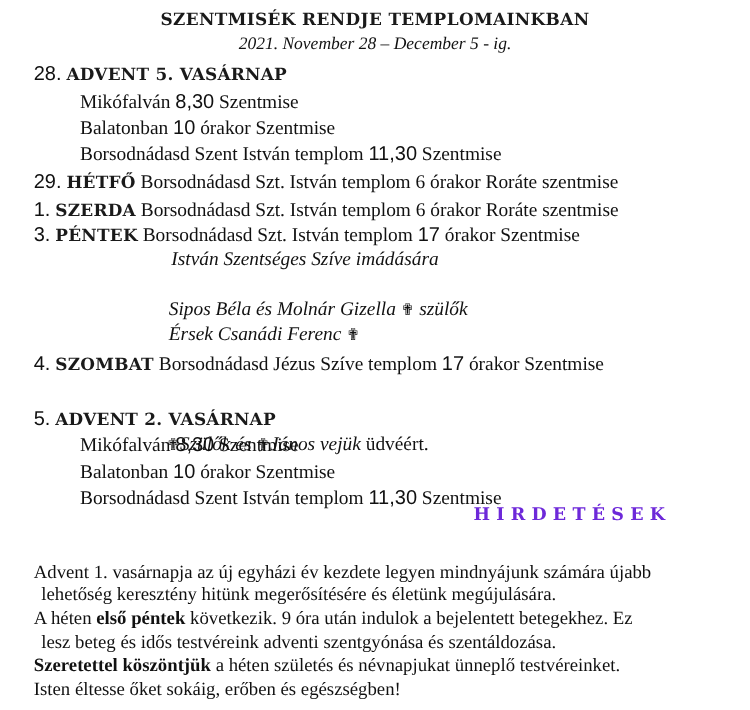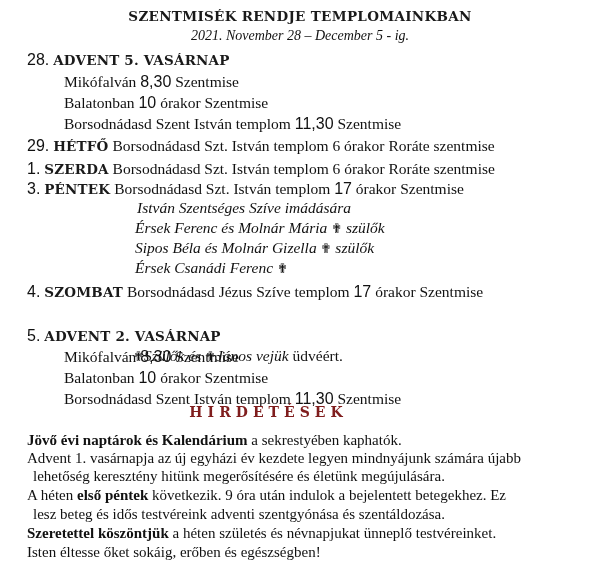--- a/index.html
+++ b/index.html
@@ -21,23 +21,23 @@
     .line { position: absolute; white-space: nowrap; font-size: 15.5px; line-height: 20px; }
     .num { font-family: "Liberation Sans", sans-serif; font-size: 16px; }
     .day {
       font-family: "DejaVu Serif", serif; font-weight: bold; font-size: 13.5px;
       letter-spacing: 0.2px; color: #1a1a1a;
     }
     .sans { font-family: "Liberation Sans", sans-serif; font-size: 16px; }
     .it { font-style: italic; }
     .cross { font-size: 13px; font-style: normal; }
     .hird {
-      position: absolute; top: 404px; left: 0; width: 537px; text-align: center;
+      position: absolute; top: 404px; left: 0; width: 537px; text-align: right;
       font-family: "DejaVu Serif", serif; font-weight: bold; font-size: 14px;
-      letter-spacing: 5px; color: #7f1d1d;
+      letter-spacing: 5px; color: #6d28d9;
     }
     .ann { position: absolute; left: 27px; white-space: nowrap; font-size: 15px; line-height: 18px; }
     .ann b { font-weight: bold; }
     .indent1 { left: 64px; }
     .indent2 { left: 135px; }
   </style>
 </head>
 <body>
 
 <div class="page">
@@ -80,25 +80,20 @@
   <div class="line" style="left:27px; top:179px;">
     <span class="num">3.</span>
     <span class="day">PÉNTEK</span>
     <span>Borsodnádasd Szt. István templom</span>
     <span class="sans">17</span>
     <span>órakor Szentmise</span>
   </div>
   <div class="line it" style="left:137px; top:198px;">
     <span>István Szentséges Szíve imádására</span>
   </div>
-  <div class="line it indent2" style="top:218px;">
-    <span>Érsek Ferenc és Molnár Mária</span>
-    <span class="cross">✟</span>
-    <span>szülők</span>
-  </div>
   <div class="line it indent2" style="top:238px;">
     <span>Sipos Béla és Molnár Gizella</span>
     <span class="cross">✟</span>
     <span>szülők</span>
   </div>
   <div class="line it indent2" style="top:258px;">
     <span>Érsek Csanádi Ferenc</span>
     <span class="cross">✟</span>
   </div>
 
@@ -130,23 +125,20 @@
     <span>órakor Szentmise</span>
   </div>
   <div class="line indent1" style="top:389px;">
     <span>Borsodnádasd Szent István templom</span>
     <span class="sans">11,30</span>
     <span>Szentmise</span>
   </div>
 
   <div class="hird">HIRDETÉSEK</div>
 
-  <div class="ann" style="top:431px;">
-    <b>Jövő évi naptárok és Kalendárium</b><span> a sekrestyében kaphatók.</span>
-  </div>
   <div class="ann" style="top:449px;">
     <span>Advent 1. vasárnapja az új egyházi év kezdete legyen mindnyájunk számára újabb</span>
   </div>
   <div class="ann" style="top:467px; left:33px;">
     <span>lehetőség keresztény hitünk megerősítésére és életünk megújulására.</span>
   </div>
   <div class="ann" style="top:486px;">
     <span>A héten </span><b>első péntek</b><span> következik. 9 óra után indulok a bejelentett betegekhez. Ez</span>
   </div>
   <div class="ann" style="top:505px; left:33px;">

